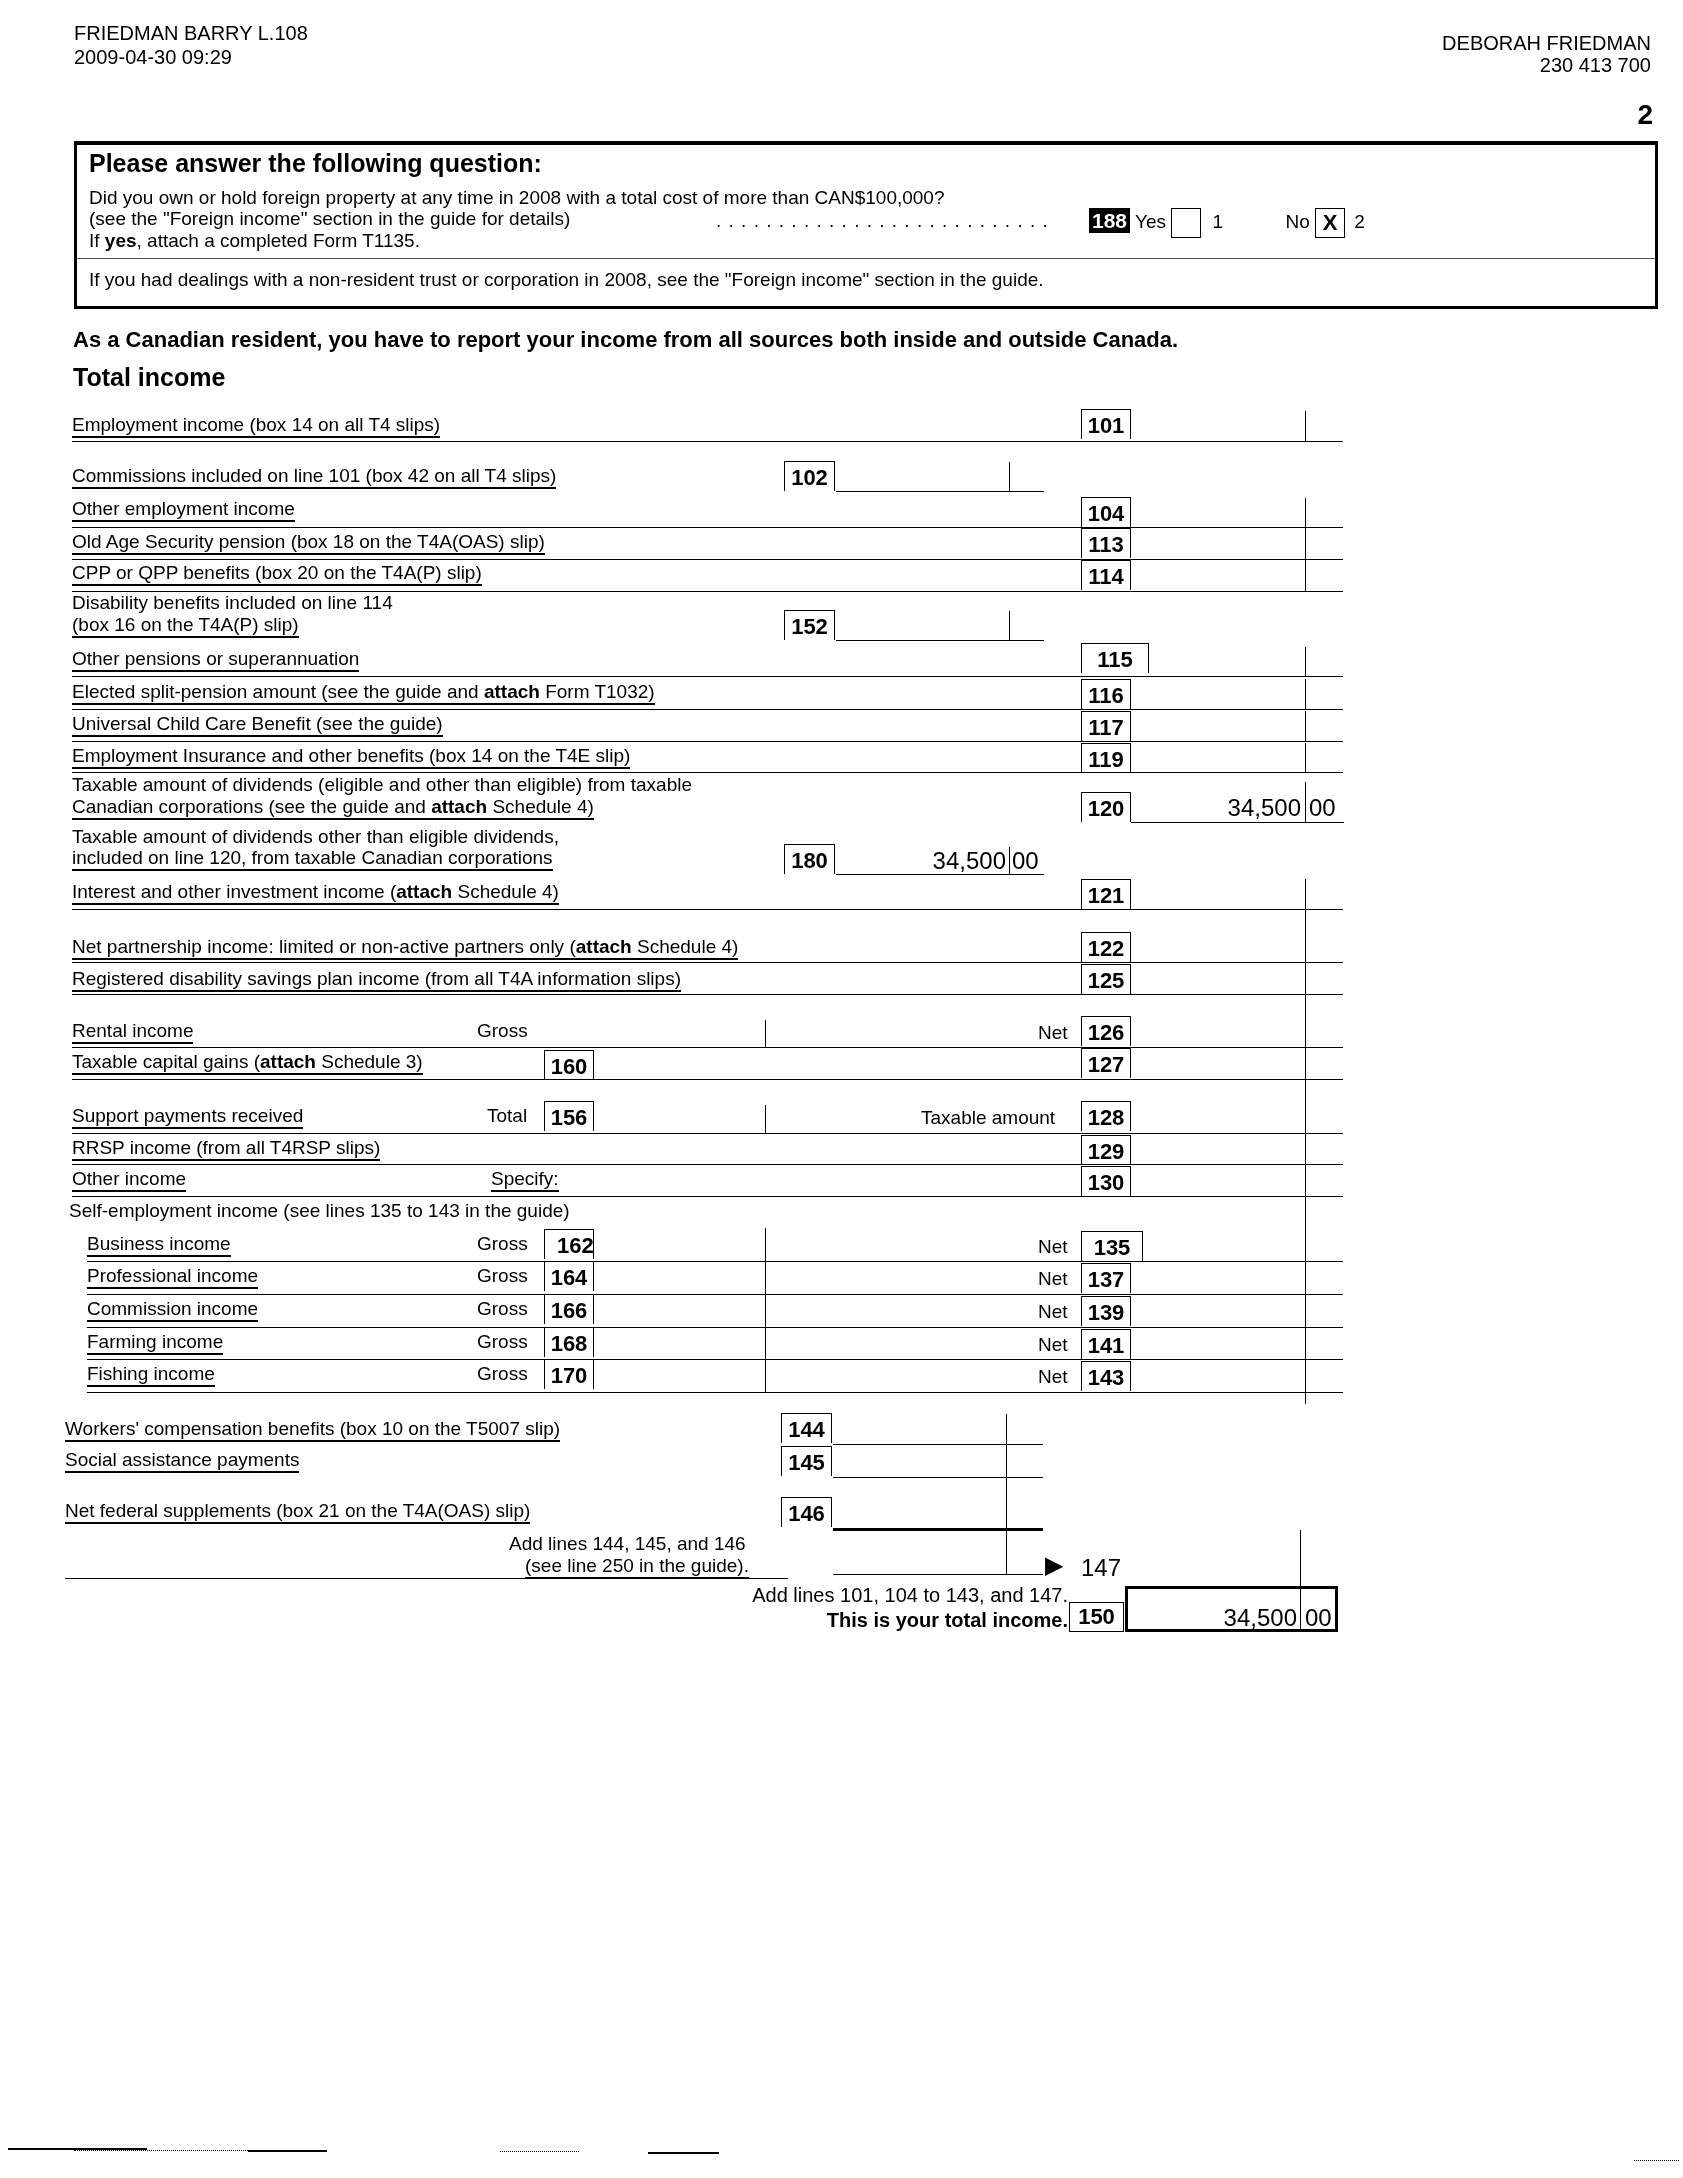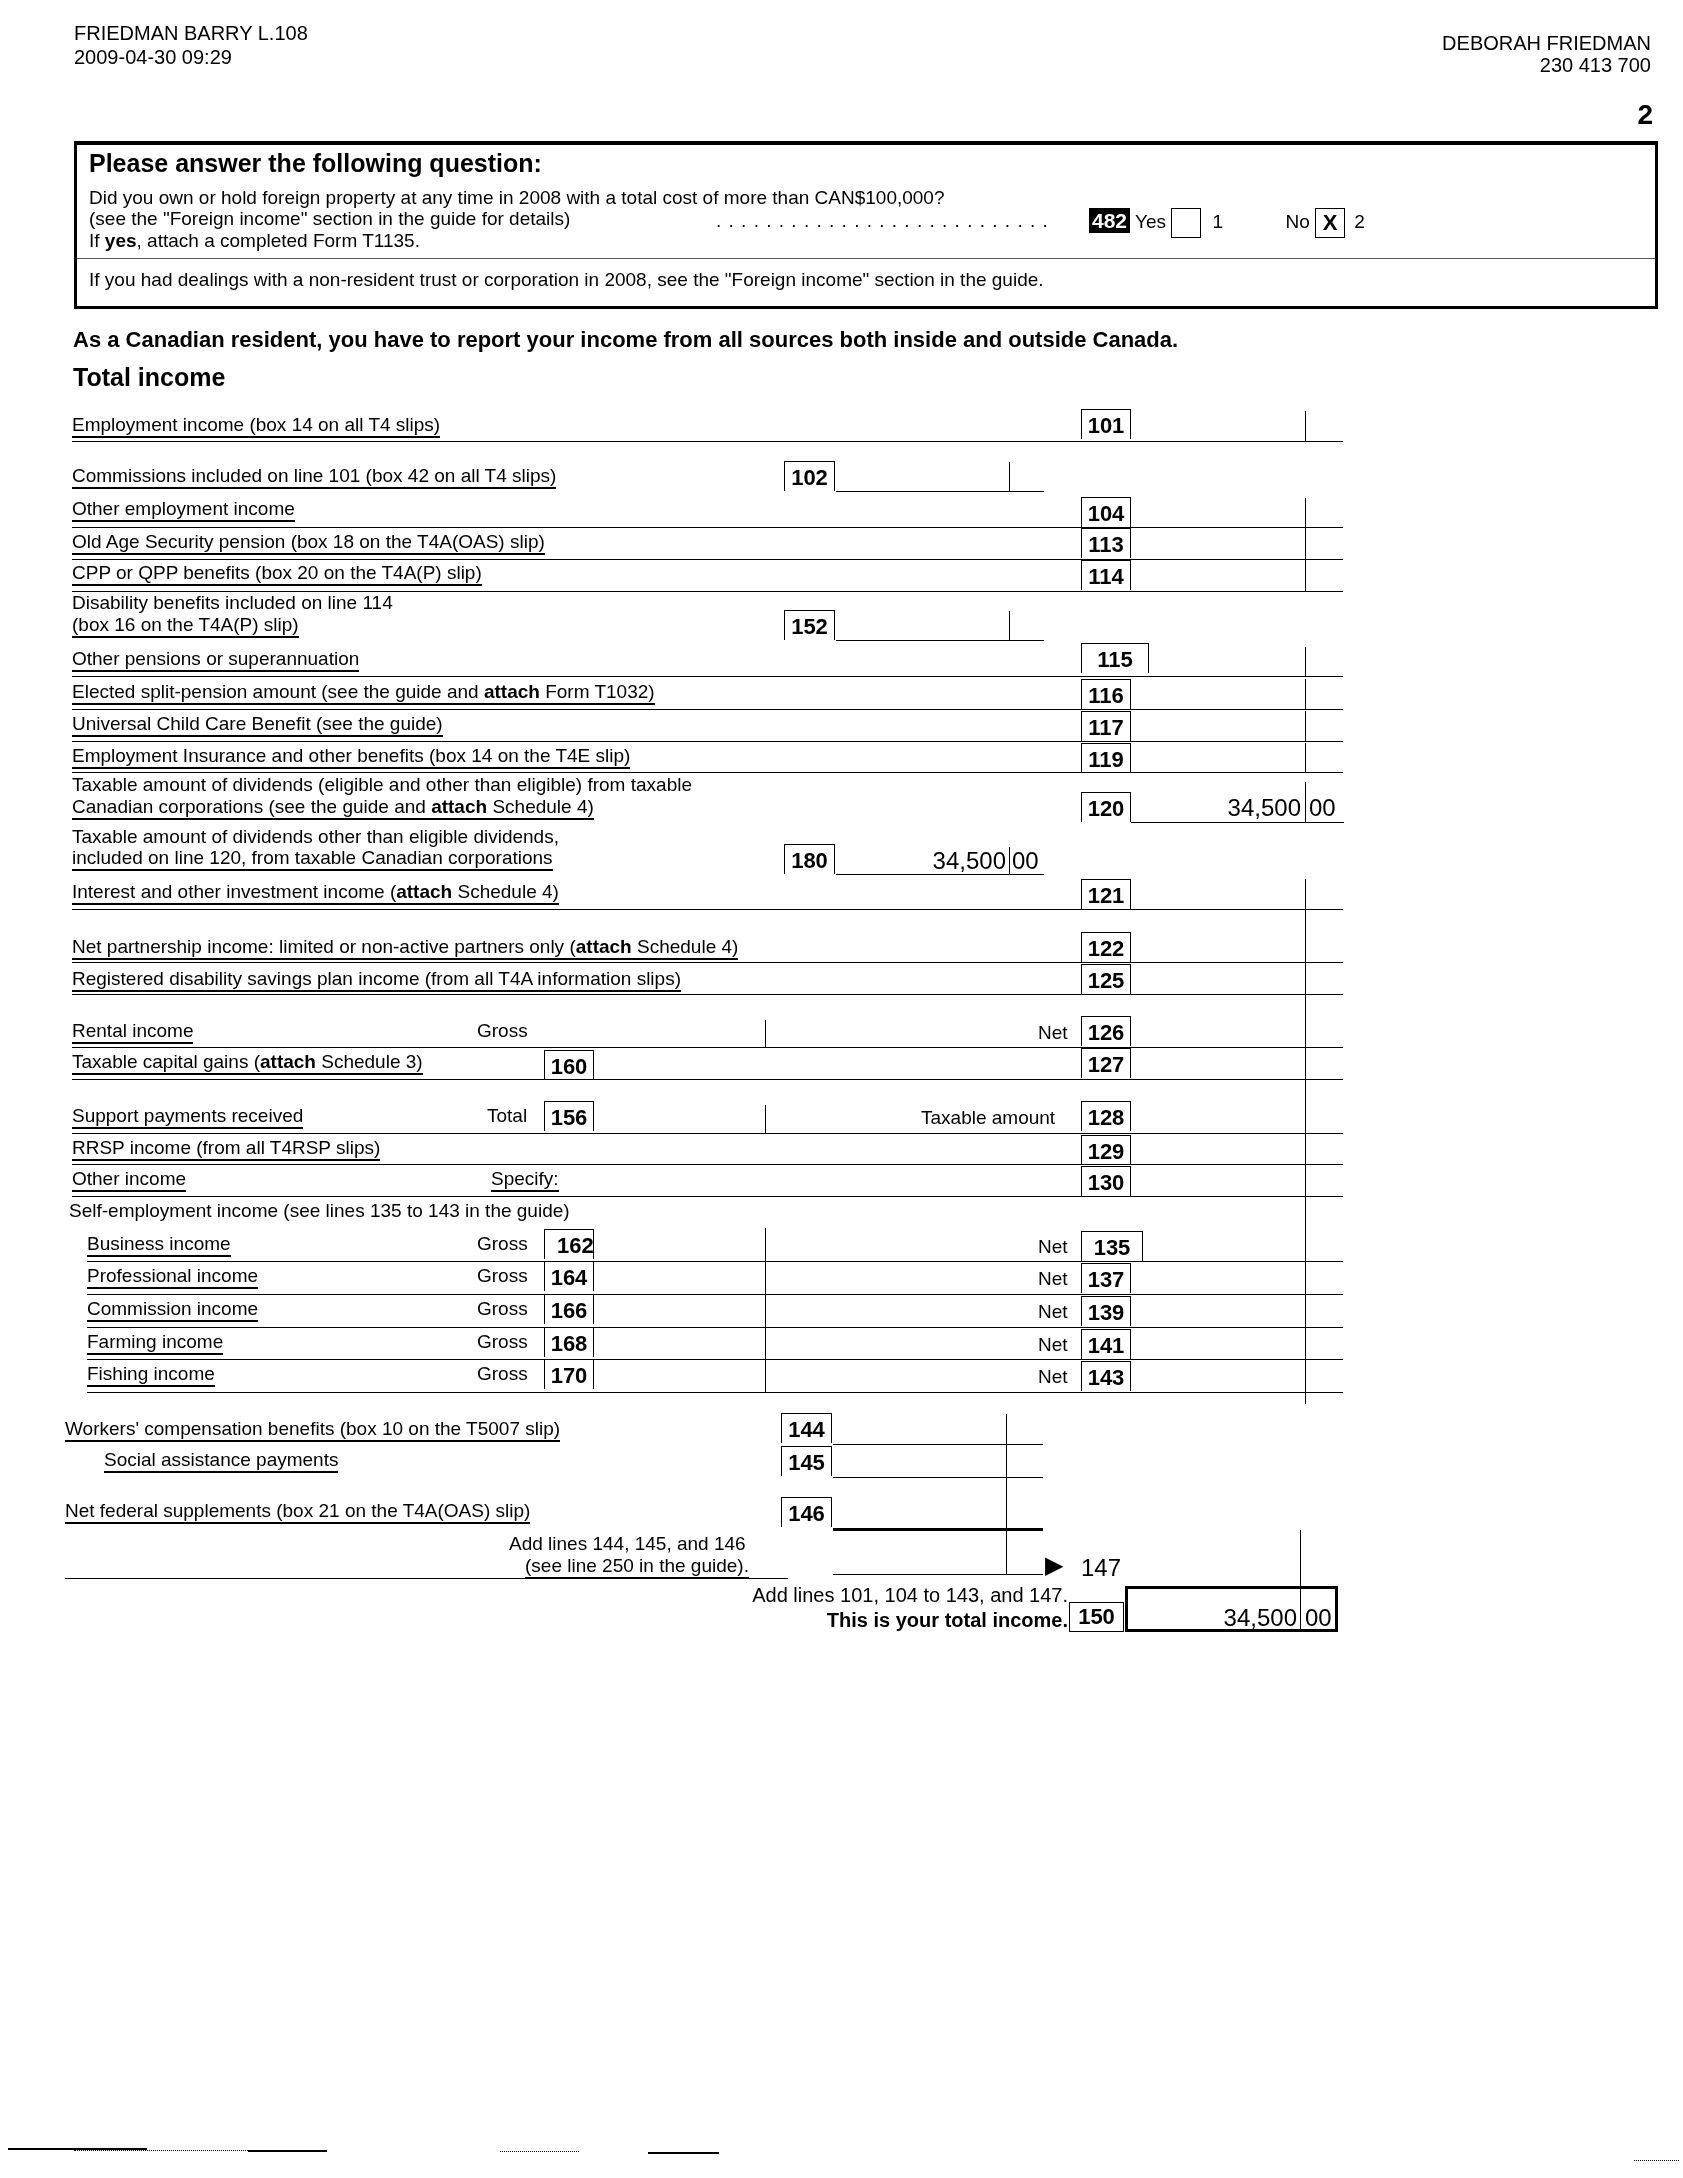--- a/index.html
+++ b/index.html
@@ -27,21 +27,21 @@
 <div class="abs hdr" style="right:32px;top:32px;text-align:right;">DEBORAH FRIEDMAN</div>
 <div class="abs hdr" style="right:32px;top:54px;text-align:right;">230 413 700</div>
 <div class="abs" style="right:30px;top:99px;font-weight:bold;font-size:28px;">2</div>
 
 <div class="qbox">
   <div class="abs qtitle" style="left:12px;top:4px;">Please answer the following question:</div>
   <div class="abs small" style="left:12px;top:42px;">Did you own or hold foreign property at any time in 2008 with a total cost of more than CAN$100,000?</div>
   <div class="abs small" style="left:12px;top:63px;">(see the "Foreign income" section in the guide for details)</div>
   <div class="abs small" style="left:639px;top:65px;letter-spacing:1px;">. . . . . . . . . . . . . . . . . . . . . . . . . . .</div>
   <div class="abs small" style="left:1012px;top:63px;">
-    <span class="badge266">482</span>
+    <span class="badge266">188</span>
     <span>Yes</span>
     <span class="cb"></span>
     <span style="margin-left:6px;">1</span>
     <span style="margin-left:57px;">No</span>
     <span class="cb">X</span>
     <span style="margin-left:4px;">2</span>
   </div>
   <div class="abs small" style="left:12px;top:85px;">
     <span>If </span><b>yes</b><span>, attach a completed Form T1135.</span>
   </div>
@@ -230,21 +230,21 @@
 <div class="hline" style="left:87px;width:1256px;top:1392px;"></div>
 <div class="abs" style="left:1131px;top:1361px;width:174px;height:31px;"></div>
 
 <div class="vline" style="left:765px;top:1228px;height:164px;"></div>
 
 <div class="line-label ul" style="left:65px;top:1418px;">Workers' compensation benefits (box 10 on the T5007 slip)</div>
 <div class="boxnum" style="left:781px;top:1413px;width:51px;">144</div>
 <div class="hline" style="left:833px;width:210px;top:1444px;"></div>
 <div class="abs" style="left:833px;top:1413px;width:173px;height:32px;"></div>
 
-<div class="line-label ul" style="left:65px;top:1449px;margin-left:39px;">Social assistance payments</div>
+<div class="line-label ul" style="left:65px;top:1449px;">Social assistance payments</div>
 <div class="boxnum" style="left:781px;top:1446px;width:51px;">145</div>
 <div class="hline" style="left:833px;width:210px;top:1477px;"></div>
 <div class="abs" style="left:833px;top:1446px;width:173px;height:31px;"></div>
 
 <div class="line-label ul" style="left:65px;top:1500px;">Net federal supplements (box 21 on the T4A(OAS) slip)</div>
 <div class="boxnum" style="left:781px;top:1497px;width:51px;">146</div>
 <div class="abs" style="left:833px;top:1528px;width:210px;border-top:3px solid #000;"></div>
 <div class="abs" style="left:833px;top:1497px;width:173px;height:31px;"></div>
 
 <div class="vline" style="left:1006px;top:1414px;height:160px;"></div>

